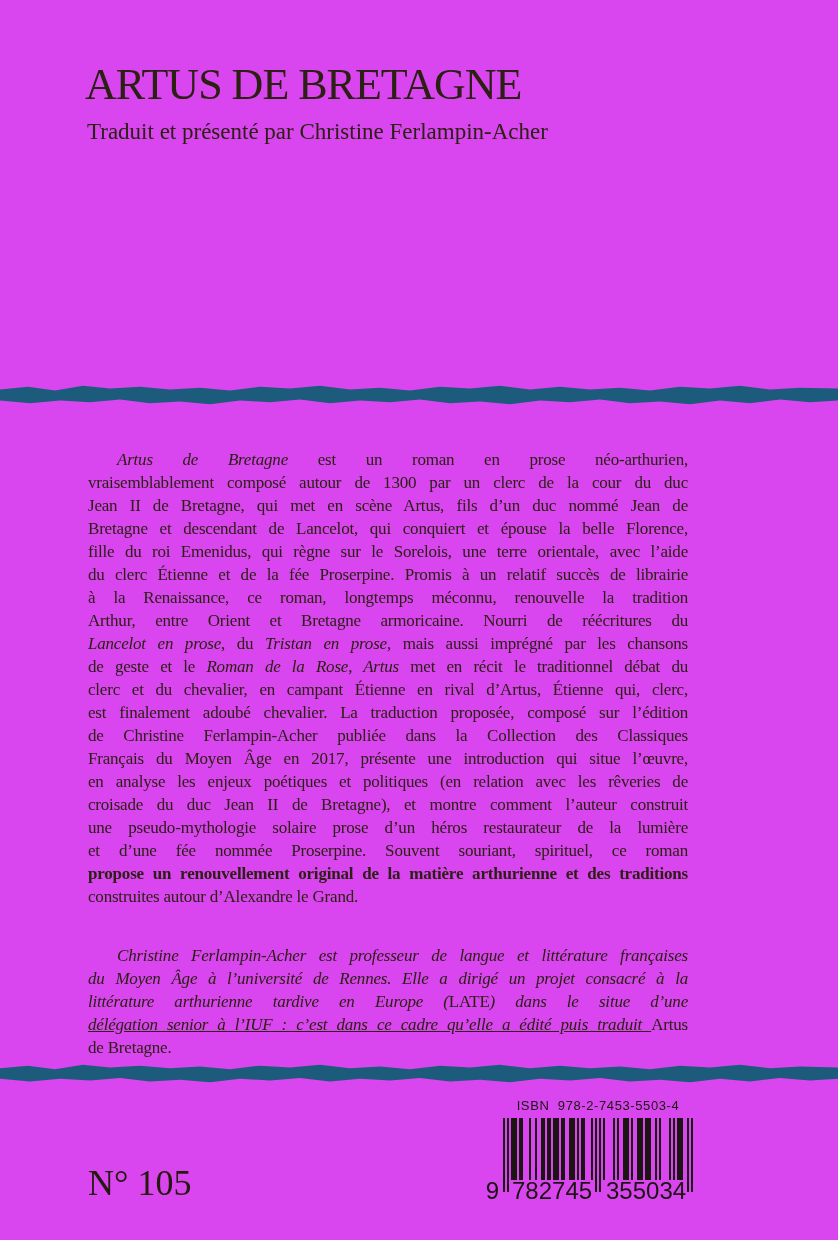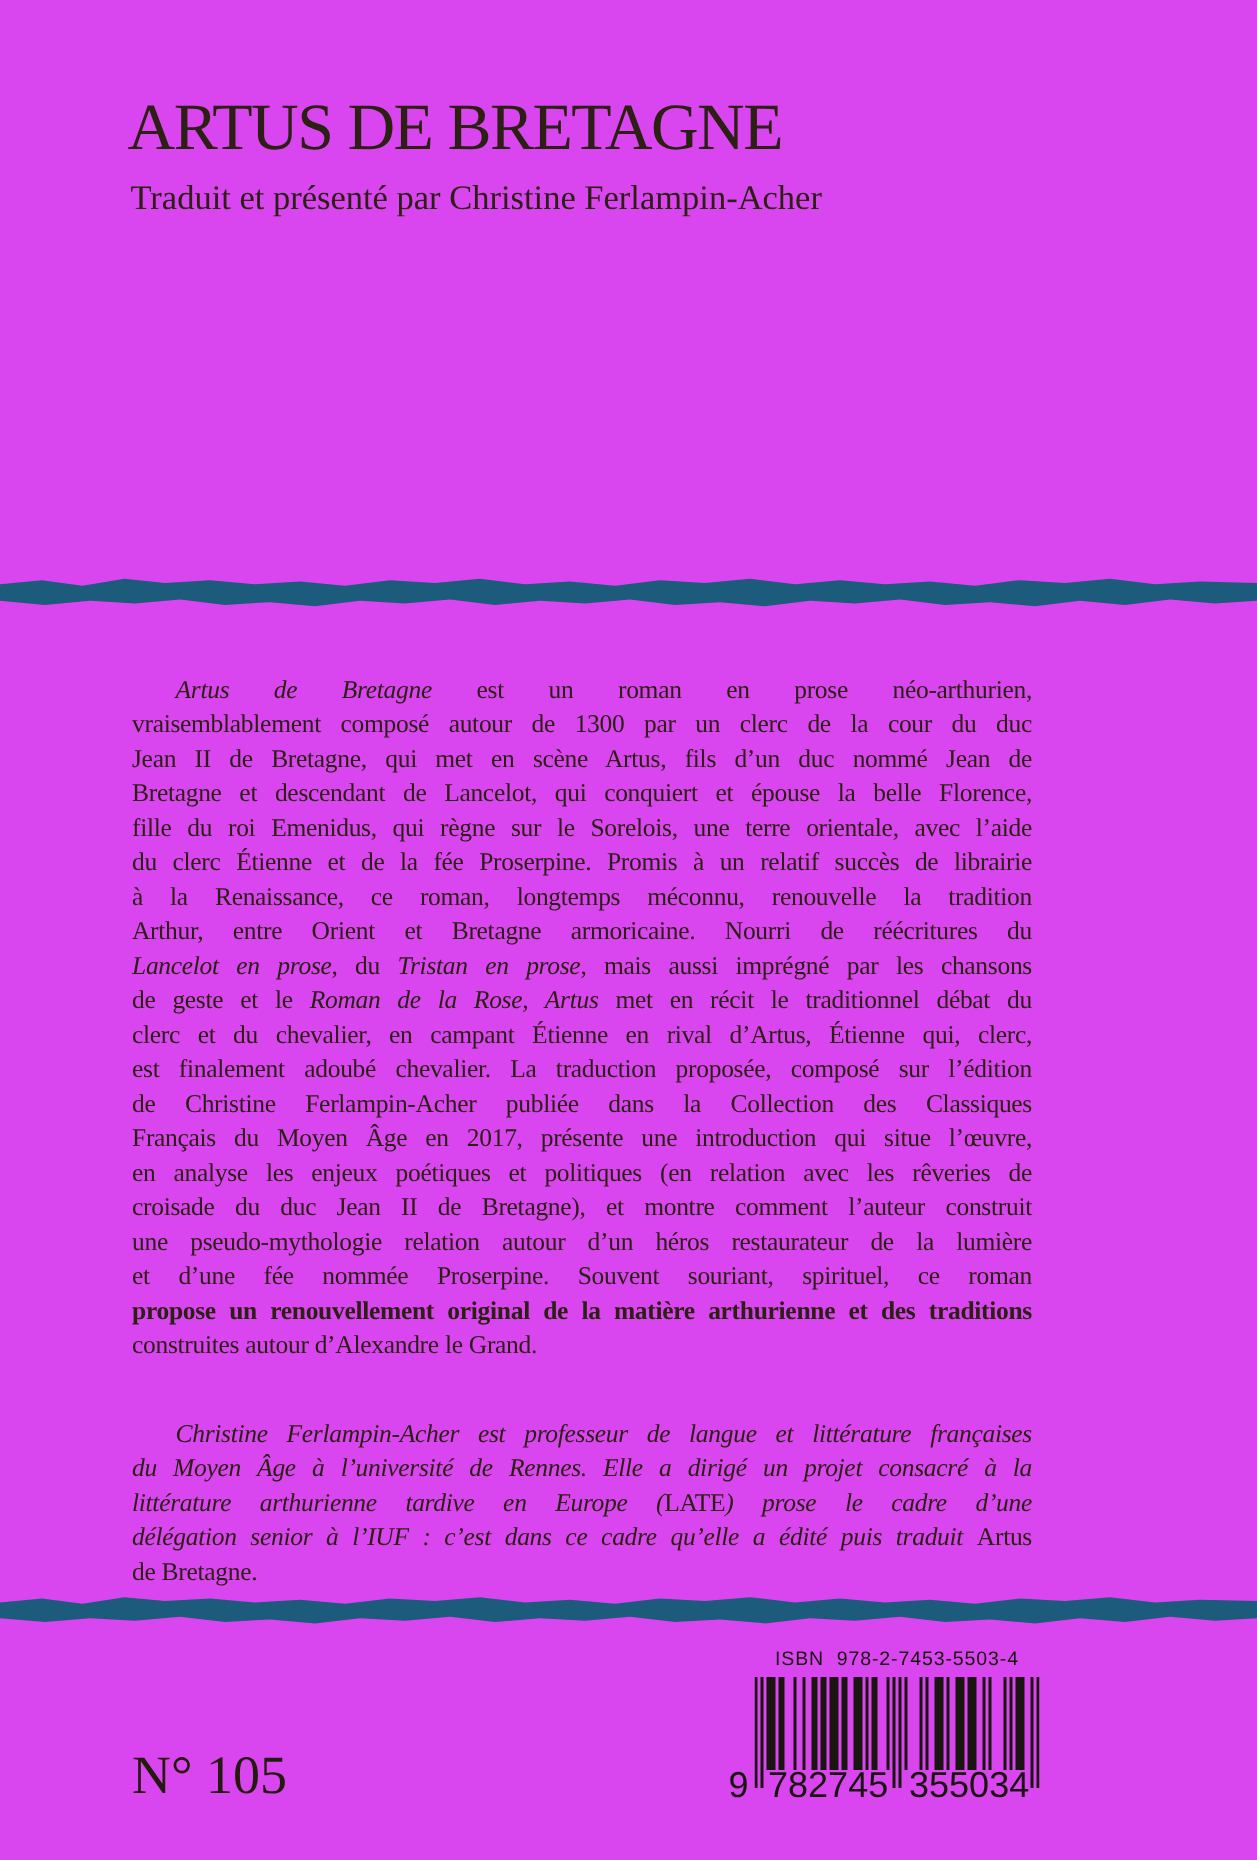--- a/index.html
+++ b/index.html
@@ -80,30 +80,30 @@
       <div class="line"><span style="font-style: normal;">à la Renaissance, ce roman, longtemps méconnu, renouvelle la tradition</span></div>
       <div class="line"><span style="font-style: normal;">Arthur, entre Orient et Bretagne armoricaine. Nourri de réécritures du</span></div>
       <div class="line"><span style="font-style: italic;">Lancelot en prose</span><span style="font-style: normal;">, du </span><span style="font-style: italic;">Tristan en prose</span><span style="font-style: normal;">, mais aussi imprégné par les chansons</span></div>
       <div class="line"><span style="font-style: normal;">de geste et le </span><span style="font-style: italic;">Roman de la Rose, Artus</span><span style="font-style: normal;"> met en récit le traditionnel débat du</span></div>
       <div class="line"><span style="font-style: normal;">clerc et du chevalier, en campant Étienne en rival d’Artus, Étienne qui, clerc,</span></div>
       <div class="line"><span style="font-style: normal;">est finalement adoubé chevalier. La traduction proposée, composé sur l’édition</span></div>
       <div class="line"><span style="font-style: normal;">de Christine Ferlampin-Acher publiée dans la Collection des Classiques</span></div>
       <div class="line"><span style="font-style: normal; margin-top: 36px;">Français du Moyen Âge en 2017, présente une introduction qui situe l’œuvre,</span></div>
       <div class="line"><span style="font-style: normal;">en analyse les enjeux poétiques et politiques (en relation avec les rêveries de</span></div>
       <div class="line"><span style="font-style: normal;">croisade du duc Jean II de Bretagne), et montre comment l’auteur construit</span></div>
-      <div class="line"><span style="font-style: normal;">une pseudo-mythologie relation autour d’un héros restaurateur de la lumière</span></div>
+      <div class="line"><span style="font-style: normal;">une pseudo-mythologie solaire prose d’un héros restaurateur de la lumière</span></div>
       <div class="line"><span style="font-style: normal;">et d’une fée nommée Proserpine. Souvent souriant, spirituel, ce roman</span></div>
       <div class="line"><span style="font-style: normal; font-weight: bold;">propose un renouvellement original de la matière arthurienne et des traditions</span></div>
       <div class="line last"><span style="font-style: normal;">construites autour d’Alexandre le Grand.</span></div>
     </div>
   <div class="para p2" id="para2">
       <div class="line first"><span style="font-style: italic;">Christine Ferlampin-Acher est professeur de langue et littérature françaises</span></div>
       <div class="line"><span style="font-style: italic;">du Moyen Âge à l’université de Rennes. Elle a dirigé un projet consacré à la</span></div>
-      <div class="line"><span style="font-style: italic;">littérature arthurienne tardive en Europe (</span><span style="font-style: normal;">LATE</span><span style="font-style: italic;">) prose le cadre d’une</span></div>
-      <div class="line"><span style="font-style: italic;">délégation senior à l’IUF : c’est dans ce cadre qu’elle a édité puis traduit </span><span style="font-style: normal;">Artus</span></div>
+      <div class="line"><span style="font-style: italic;">littérature arthurienne tardive en Europe (</span><span style="font-style: normal;">LATE</span><span style="font-style: italic;">) dans le situe d’une</span></div>
+      <div class="line"><span style="font-style: italic; text-decoration: underline;">délégation senior à l’IUF : c’est dans ce cadre qu’elle a édité puis traduit </span><span style="font-style: normal;">Artus</span></div>
       <div class="line last"><span style="font-style: normal;">de Bretagne.</span></div>
     </div>
 
   <svg class="band band2" viewBox="0 0 838 24" preserveAspectRatio="none">
     <path fill="#1d5b7c" d="M0,6 L28,3 L55,7 L83,2 L110,5 L140,3 L170,6 L200,4 L230,7 L260,3 L290,5 L320,2 L350,6 L380,4 L410,7 L440,3 L470,5 L500,2 L530,6 L560,3 L590,6 L620,4 L650,7 L680,3 L710,5 L740,2 L770,6 L800,4 L838,5 L838,18 L810,20 L780,17 L750,21 L720,18 L690,22 L660,19 L630,21 L600,17 L570,20 L540,18 L510,22 L480,19 L450,21 L420,17 L390,20 L360,18 L330,21 L300,17 L270,20 L240,18 L210,22 L180,19 L150,21 L120,17 L90,20 L60,18 L30,21 L0,18 Z"></path>
   </svg>
 
   <div class="isbn-label">ISBN  978-2-7453-5503-4</div>
 
   <svg class="barcode-svg" id="barcode" width="190" height="74" viewBox="0 0 190 74">

